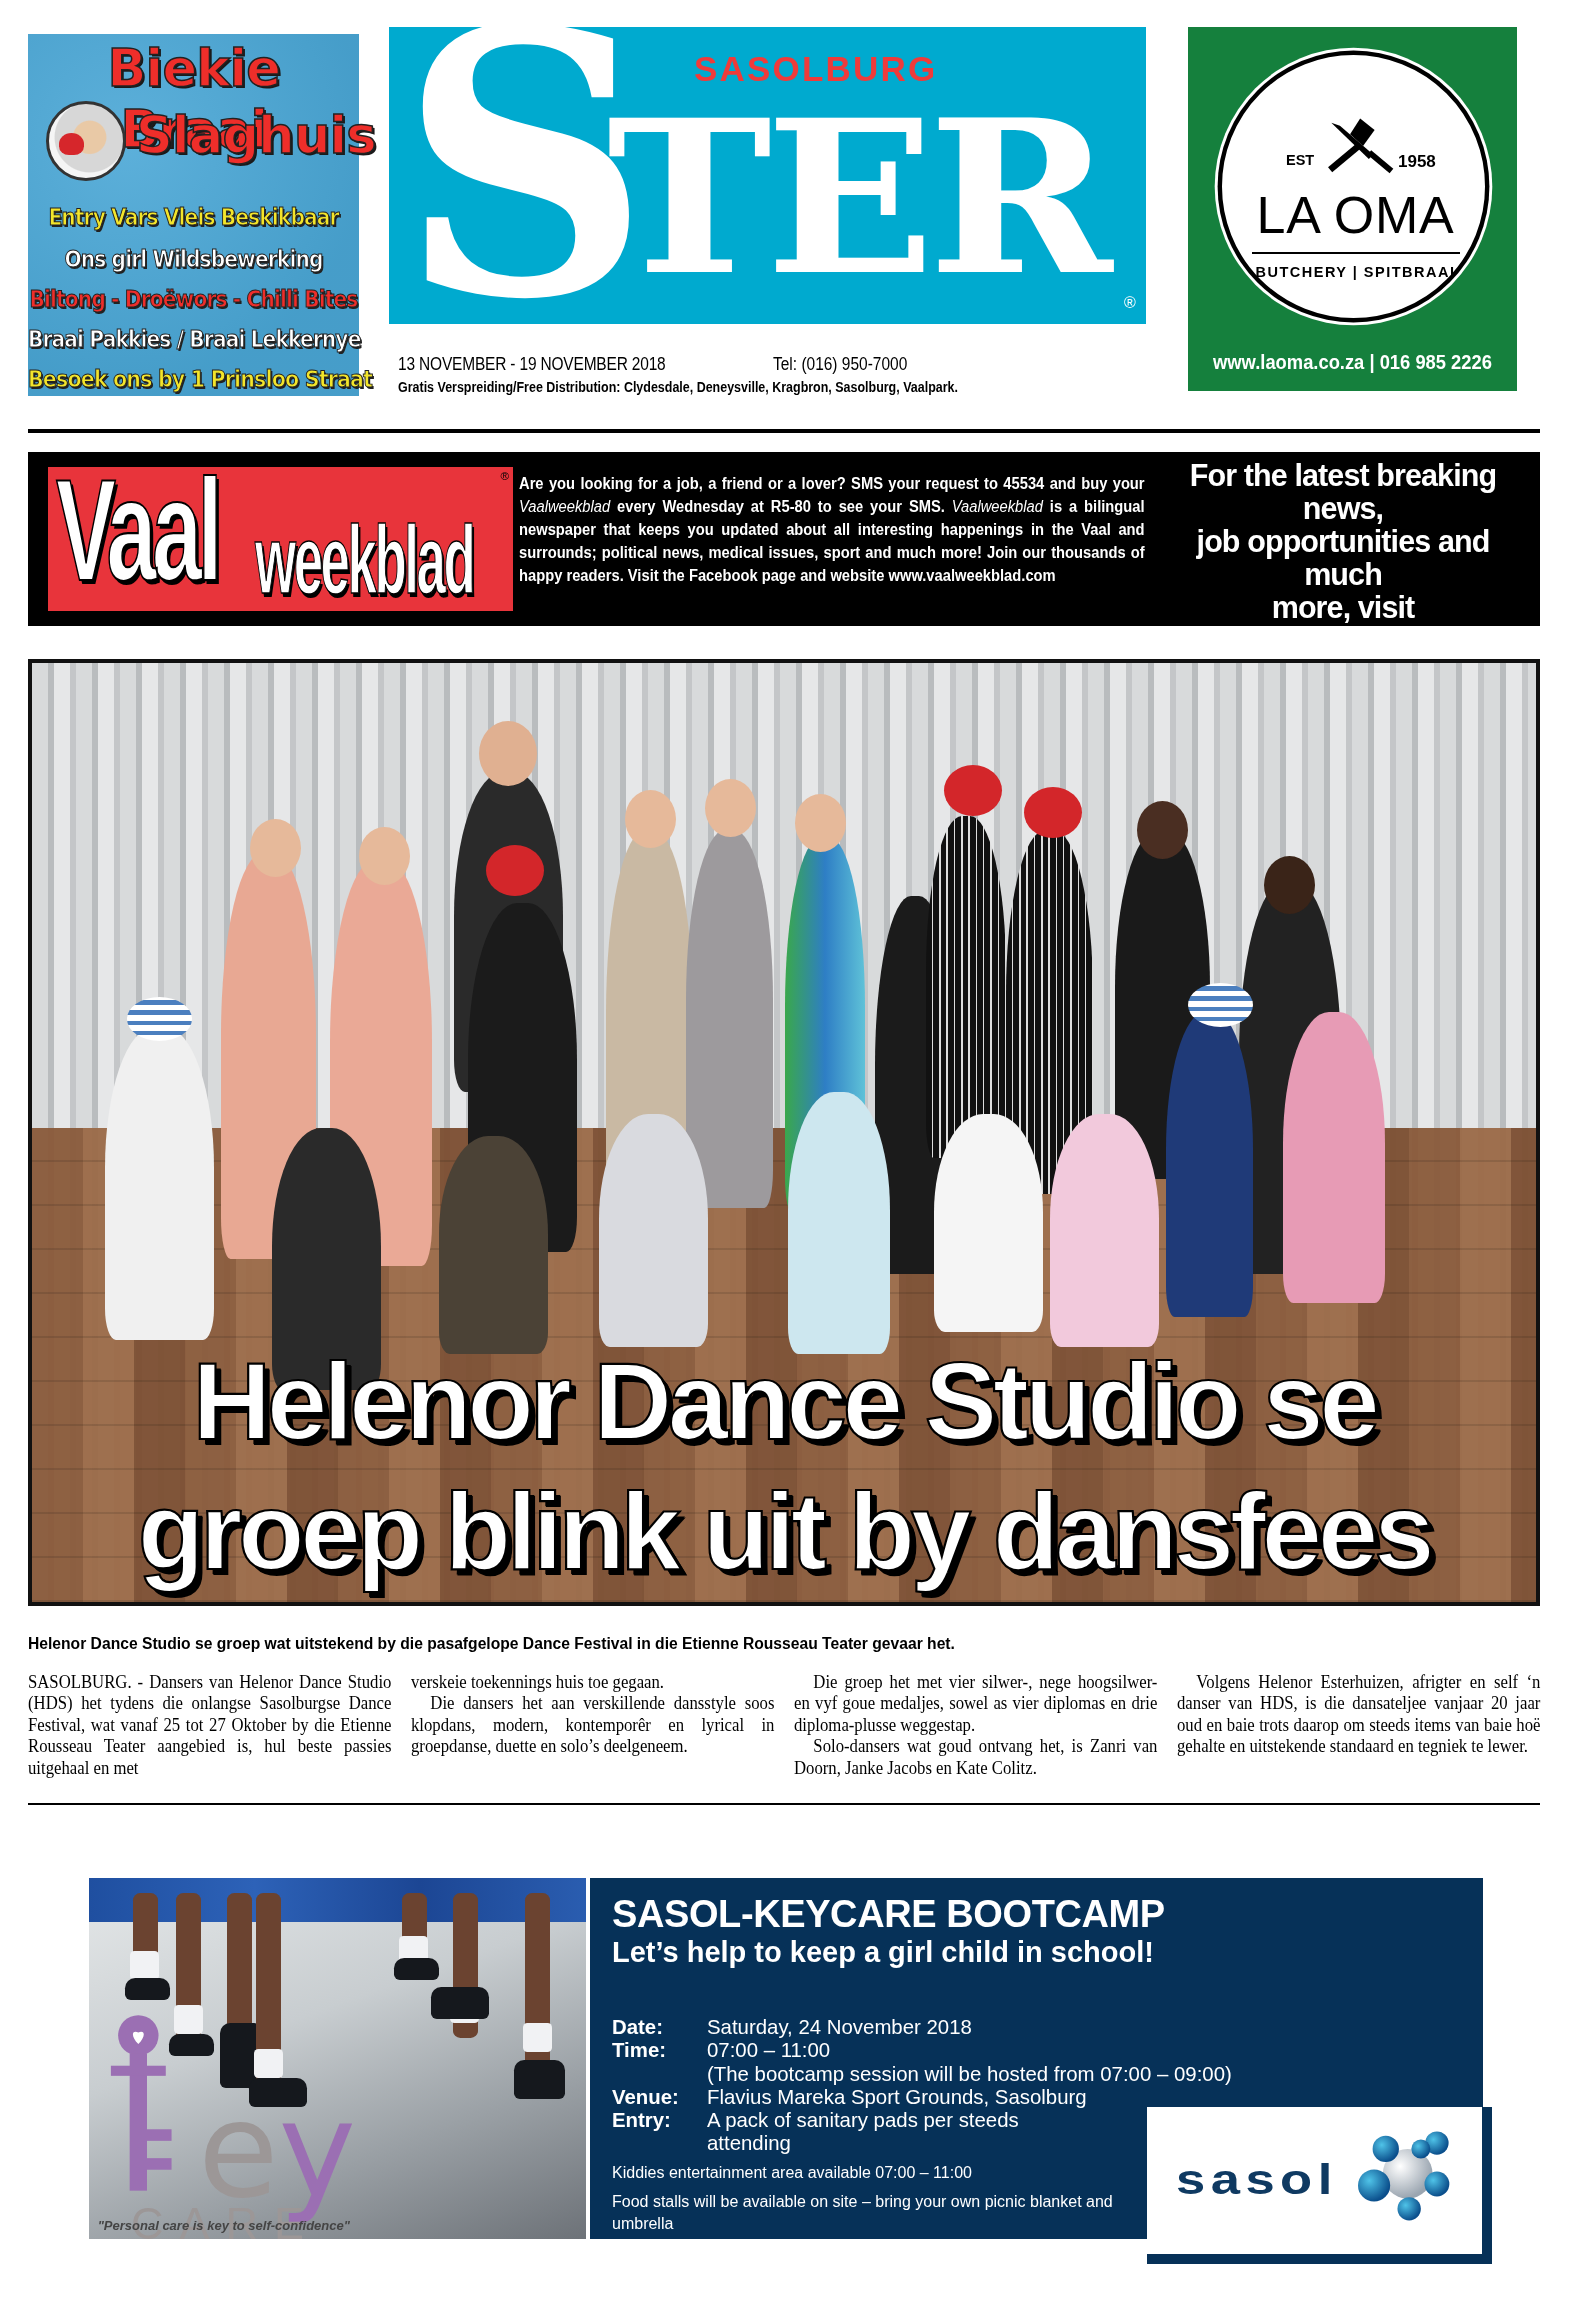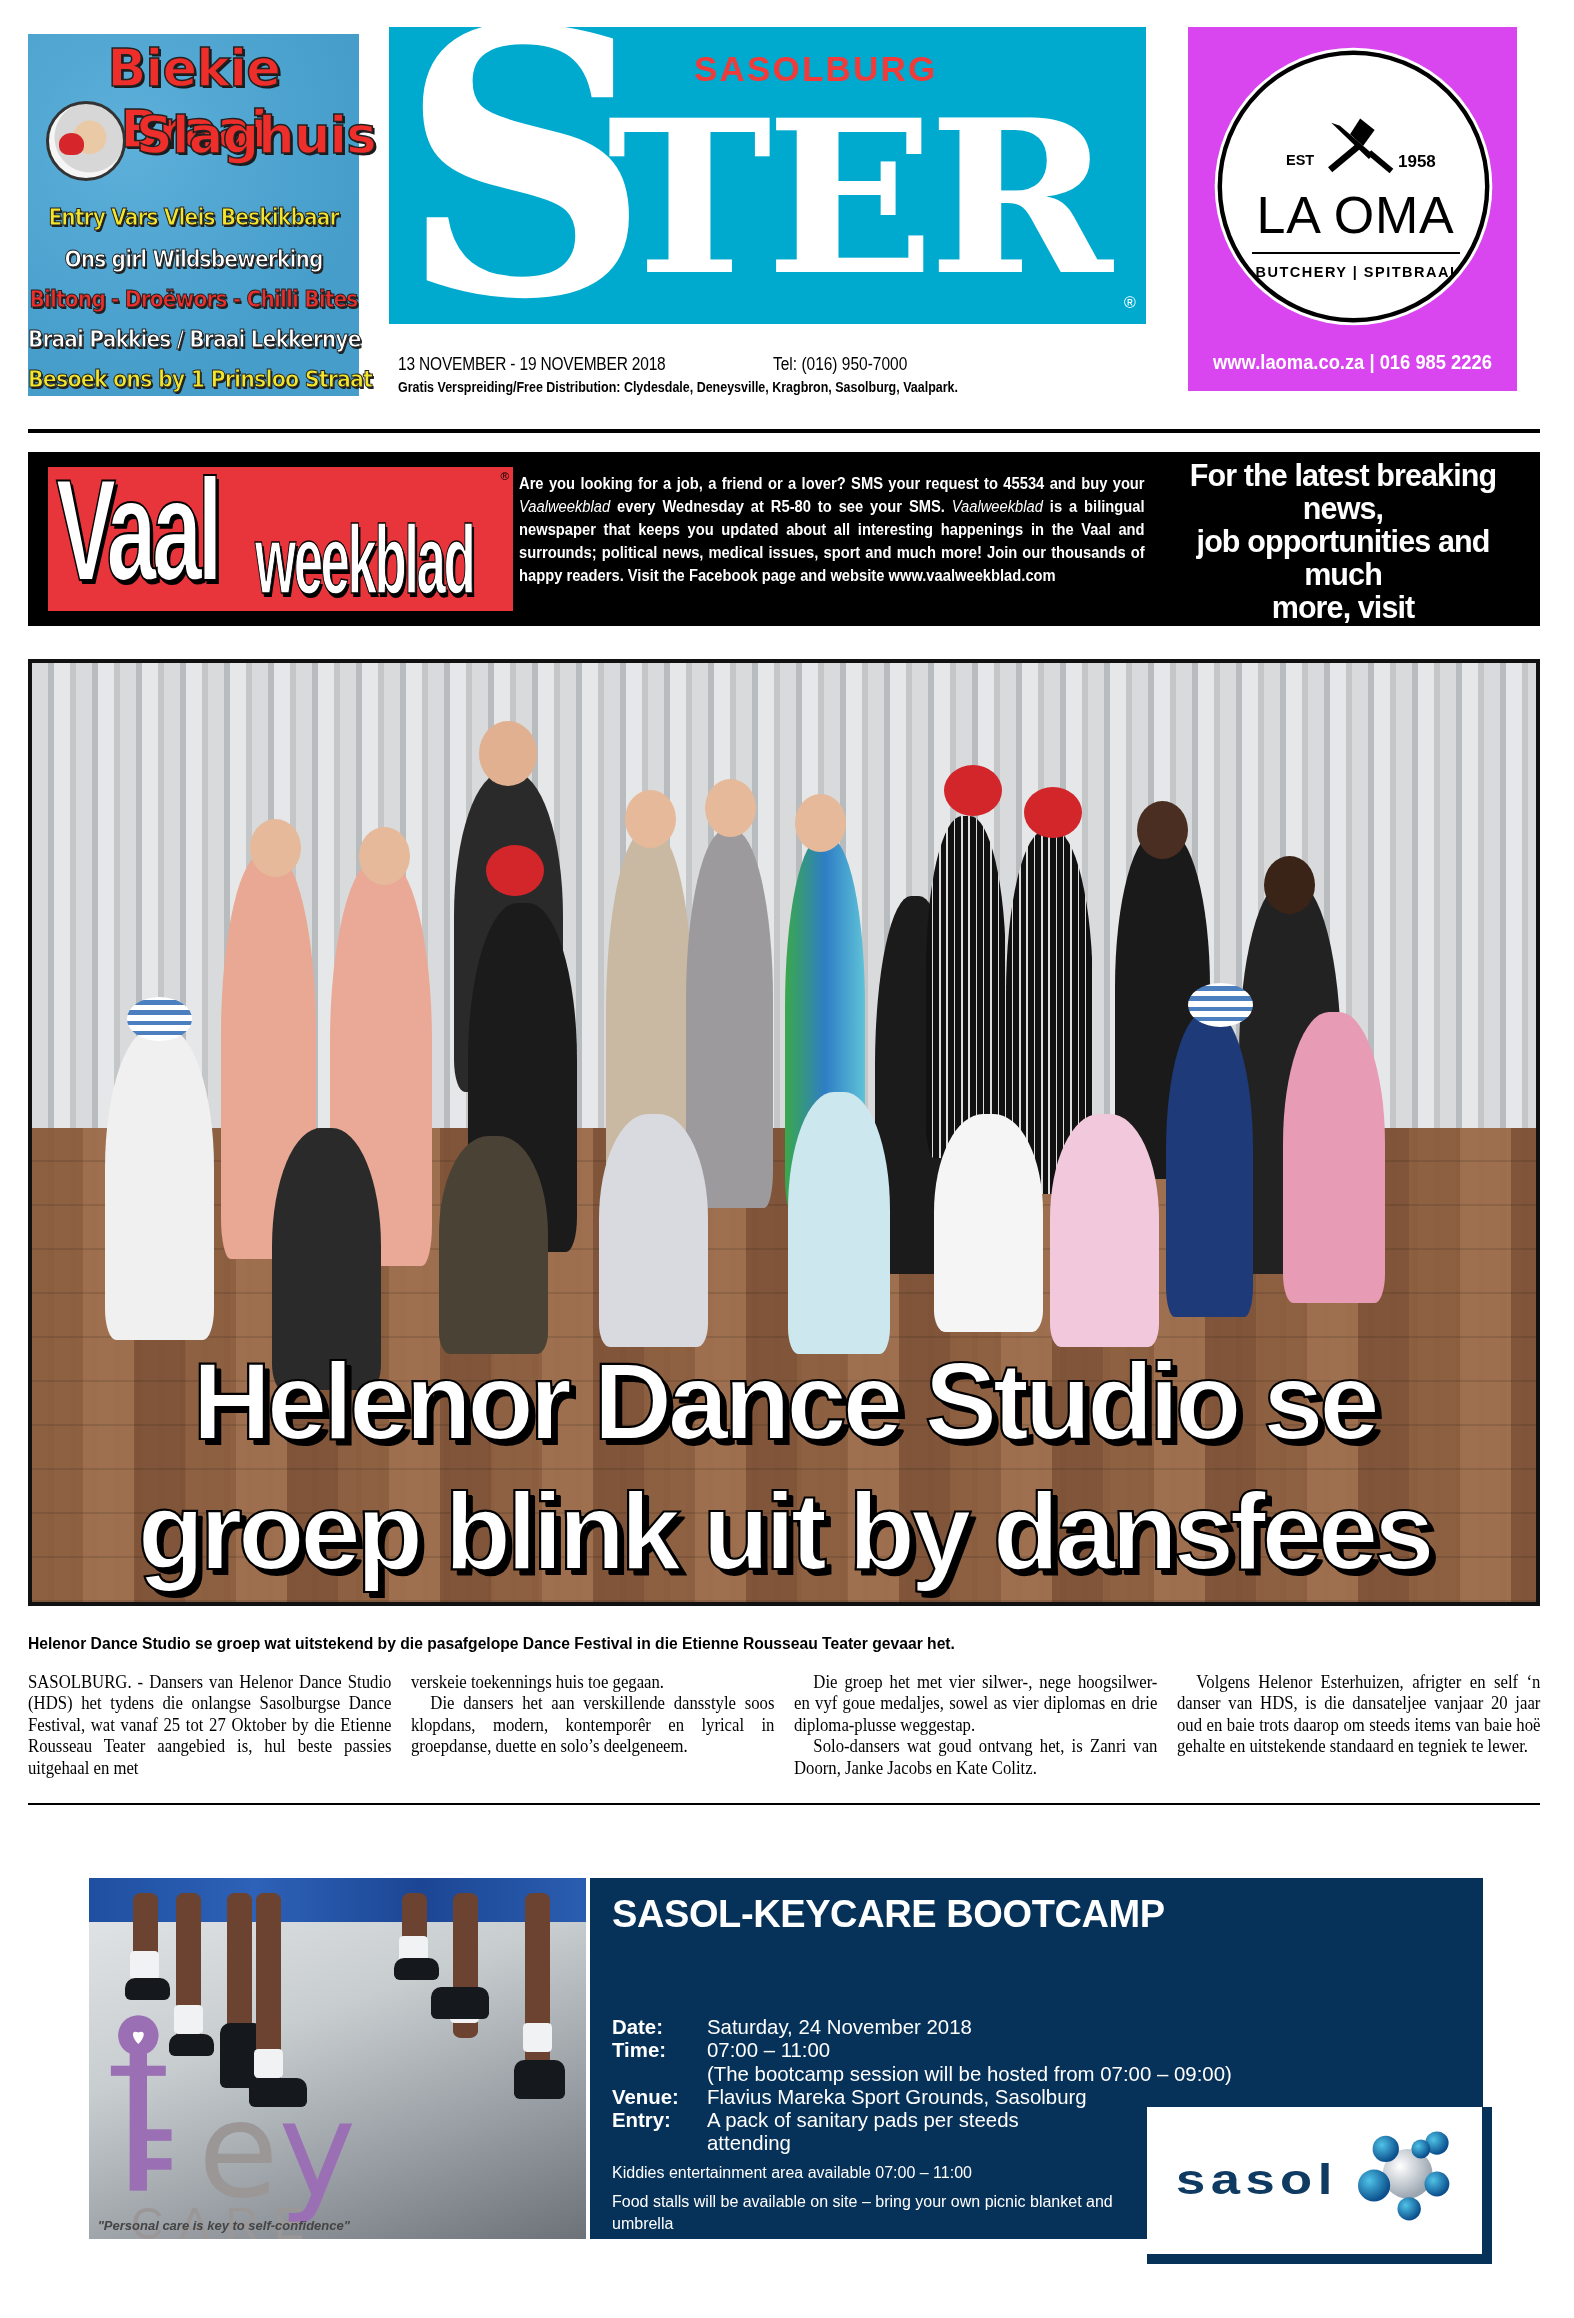--- a/index.html
+++ b/index.html
@@ -30,21 +30,21 @@
   #masthead { left: 389px; top: 27px; width: 757px; height: 297px; background: #00aacf; overflow: hidden; }
   #mh-sasolburg { position: absolute; left: 305px; top: 22px; font-size: 35px; font-weight: 700; color: #ef3b3a; letter-spacing: 2.2px; }
   #mh-s { position: absolute; left: 11px; top: -44px; font-family: "DejaVu Serif", serif; font-weight: 900; font-size: 364px; line-height: 364px; color: #fff; transform: scaleX(0.95); transform-origin: left top; }
   #mh-ter { position: absolute; left: 218px; top: 62px; font-family: "DejaVu Serif", serif; font-weight: 900; font-size: 211px; line-height: 218px; color: #fff; letter-spacing: -5.8px; transform: scaleX(1.05); transform-origin: left top; }
   #mh-reg { position: absolute; right: 10.2px; bottom: 11.6px; font-size: 16px; color: #fff; }
   #mh-dates { left: 398px; top: 354px; font-size: 18px; font-family: "Liberation Sans Narrow", "Liberation Sans", sans-serif; letter-spacing: -0.2px; transform: scaleX(0.86); transform-origin: left top; white-space: nowrap; }
   #mh-tel { left: 773px; top: 354px; font-size: 18px; transform: scaleX(0.86); transform-origin: left top; white-space: nowrap; }
   #mh-dist { left: 398px; top: 379px; font-size: 14.5px; font-weight: 700; transform: scaleX(0.86); transform-origin: left top; white-space: nowrap; }
 
   
-  #laoma { left: 1188px; top: 27px; width: 329px; height: 364px; background: #d946ef; }
+  #laoma { left: 1188px; top: 27px; width: 329px; height: 364px; background: #15803d; }
   #lo-circle { position: absolute; left: 34px; top: 28px; width: 263px; height: 263px; border-radius: 50%;
     background: #fff; border: 2.9px solid #fff; box-shadow: 0 0 0 4.4px #000, 0 0 0 7.3px #fff; }
   #lo-knives { position: absolute; left: 94px; top: 60px; width: 80px; height: 65px; }
   #lo-est { position: absolute; left: 62px; top: 95px; font-size: 14.5px; font-weight: 700; }
   #lo-year { position: absolute; left: 174px; top: 95px; font-size: 17px; font-weight: 700; }
   #lo-name { position: absolute; left: 0; width: 263px; top: 129px; text-align: center; font-size: 52px; line-height: 58px; letter-spacing: 0.7px; }
   #lo-rule { position: absolute; left: 28px; top: 195px; width: 208px; height: 1.5px; background: #000; }
   #lo-tag { position: absolute; left: 0; width: 263px; top: 207px; text-align: center; font-size: 14.5px; font-weight: 700; letter-spacing: 1.5px; }
   #lo-contact { position: absolute; left: 0; width: 329px; top: 324px; text-align: center; color: #fff; font-size: 20.4px; font-weight: 700; transform: scaleX(0.9); }
 
@@ -263,20 +263,21 @@
     </g>
     <path d="M42 42 C32 32 32 22 42 26 C52 22 52 32 42 42 Z" fill="#fff"></path>
   </svg>
   <div id="kc-ey"><span class="e">e</span><span>y</span></div>
   <div id="kc-care">CARE</div>
   <div id="kc-slogan">"Personal care is key to self-confidence"</div>
 </div>
 
 <div id="kc-panel" class="abs">
   <div id="kc-title">SASOL-KEYCARE BOOTCAMP</div>
+  <div id="kc-sub1">Let’s help to keep a girl child in school!</div>
   <div class="kc-row" style="top:138px;">
     <span class="lab">Date:</span>
     <span class="val">Saturday, 24 November 2018</span>
   </div>
   <div class="kc-row" style="top:161px;">
     <span class="lab">Time:</span>
     <span class="val">07:00 – 11:00</span>
   </div>
   <div class="kc-row" style="top:185px;">
     <span class="val">(The bootcamp session will be hosted from 07:00 – 09:00)</span>

